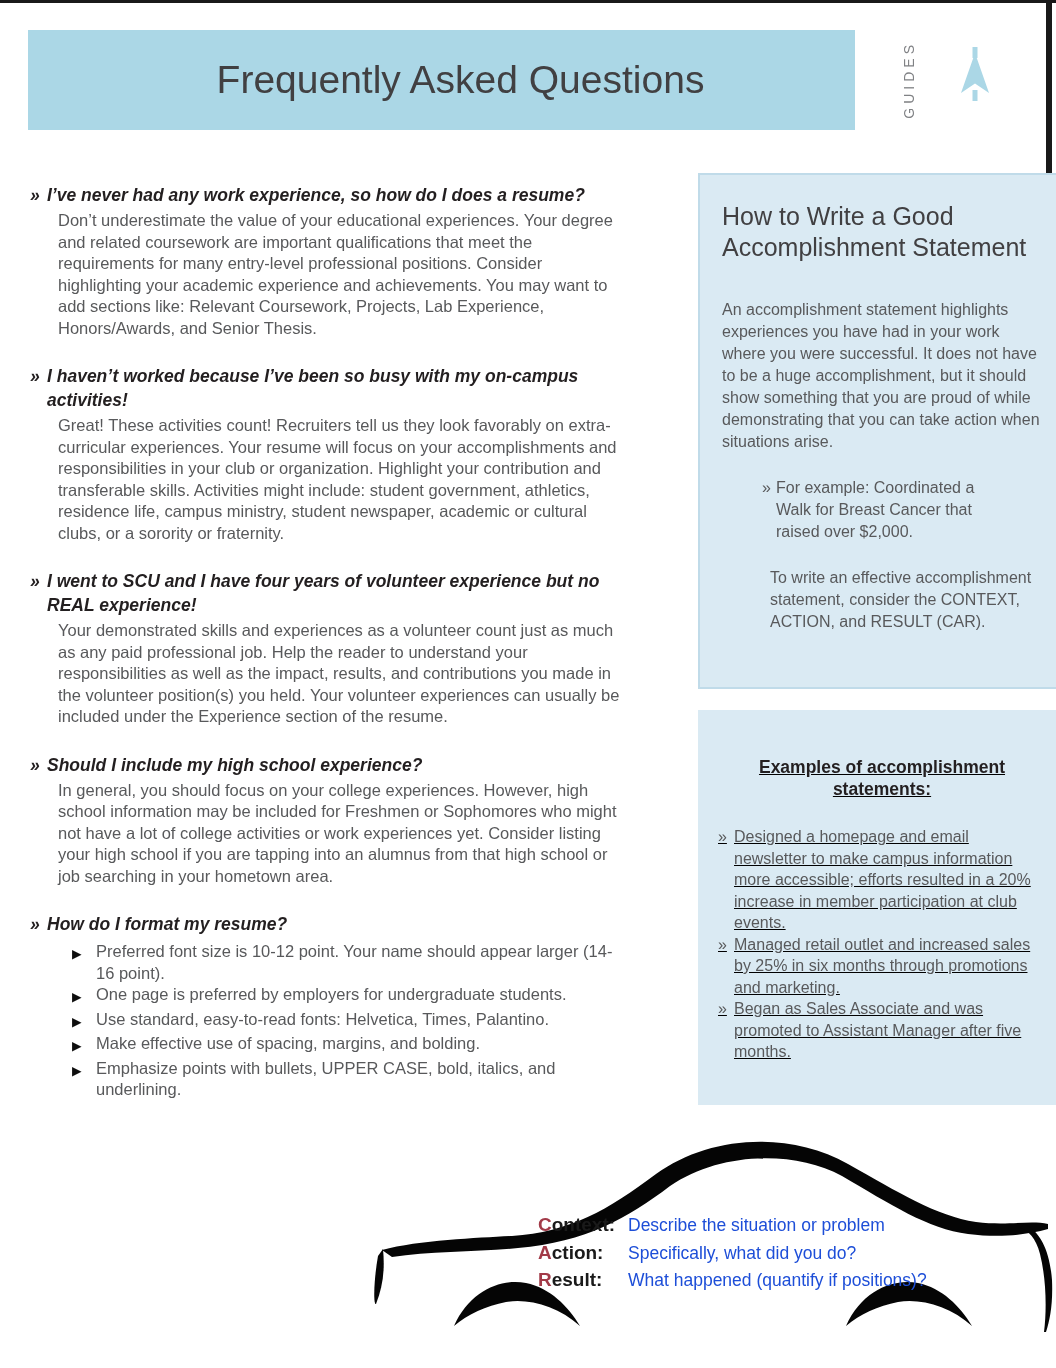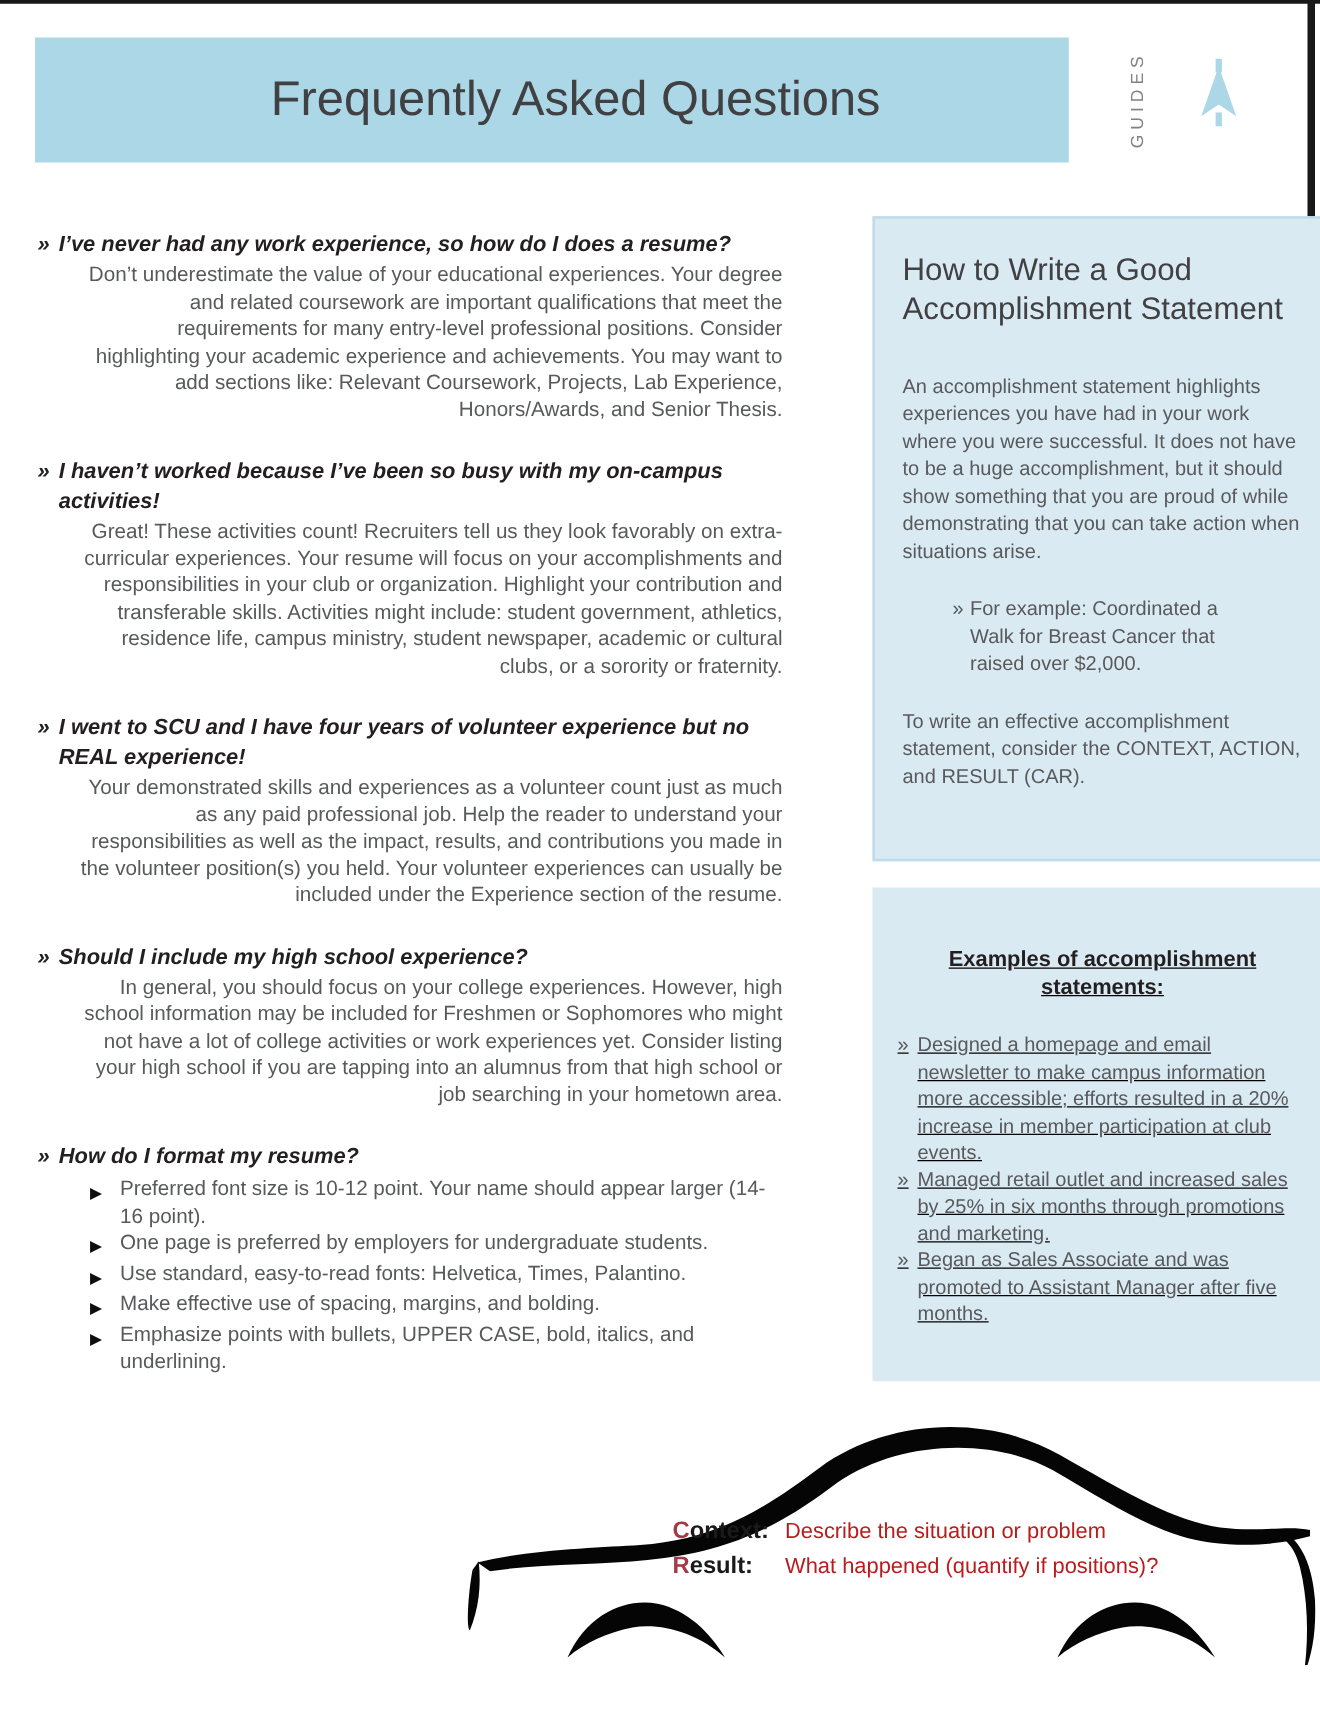--- a/index.html
+++ b/index.html
@@ -28,47 +28,47 @@
   .guides-text{writing-mode:vertical-rl;transform:rotate(180deg);font-size:14px;letter-spacing:4px;color:#808285;}
   .compass-zone{position:absolute;left:896px;top:0;width:102px;height:100px;}
   .compass-zone svg{position:absolute;left:0;top:0;}
   .prepare-label{position:absolute;left:0;bottom:5px;width:100%;text-align:center;color:#ffffff;font-weight:bold;font-size:14.5px;letter-spacing:1.5px;}
 
   
   .faq{position:absolute;left:30px;top:183px;width:625px;}
   .faq-item{margin-bottom:25px;}
   .q{display:flex;color:var(--dark-text);font-weight:bold;font-style:italic;font-size:17.5px;line-height:24px;max-width:615px;}
   .q-marker{flex:none;width:17px;}
-  .answer{margin-left:28px;margin-top:3px;max-width:568px;color:var(--body-text);font-size:16.5px;line-height:21.5px;text-align:right;}
+  .answer{margin-left:28px;margin-top:3px;max-width:568px;color:var(--body-text);font-size:16.5px;line-height:21.5px;}
   .fbullets{margin-left:42px;margin-top:5px;}
   .fbullet{display:flex;color:var(--body-text);font-size:16.5px;line-height:21.5px;}
   .fbullet .tri{flex:none;width:24px;color:#0e0e0e;font-size:12.5px;padding-top:3px;}
   .fbullet .btxt{max-width:534px;}
 
   
   .panel{position:absolute;left:698px;width:368px;background:var(--panel-blue);}
   .panel-how-to{top:173px;height:516px;border:2px solid var(--panel-border);padding:26px 22px;}
   .panel-title{font-size:25px;line-height:31px;color:var(--heading-text);font-weight:400;}
   .panel-intro{margin-top:36px;font-size:16px;line-height:22px;color:var(--body-text);}
   .panel-example{display:flex;margin-top:24px;margin-left:40px;max-width:228px;font-size:16px;line-height:22px;color:var(--body-text);}
   .panel-example .mk{flex:none;width:14px;}
-  .panel-outro{margin-top:24px;font-size:16px;line-height:22px;color:var(--body-text);}
+  .panel-outro{margin-top:24px;font-size:16px;line-height:22px;color:var(--body-text);margin-left:48px;}
   .panel-examples{top:710px;height:395px;padding:46px 20px;text-decoration:underline;}
   .examples-title{font-size:17.5px;line-height:22px;font-weight:bold;color:var(--dark-text);text-align:center;margin-bottom:26px;}
   .ex-item{display:flex;font-size:16px;line-height:21.5px;color:var(--body-text);}
   .ex-item .mk{flex:none;width:16px;}
 
   
   .car{position:absolute;left:356px;top:1128px;width:700px;height:240px;}
   .car svg{position:absolute;left:0;top:0;}
   .car-rows{position:absolute;left:182px;top:86px;}
   .car-row{display:flex;height:27.5px;align-items:baseline;}
   .car-label{flex:none;width:90px;font-size:19px;font-weight:600;color:#1a1a1a;}
   .car-letter{color:var(--car-letter-red);font-weight:bold;}
-  .car-desc{font-size:17.5px;color:#b91c1c;}
+  .car-desc{font-size:17.5px;color:#1d4ed8;}
 </style>
 </head>
 <body>
 
 <div class="page">
 
   <div class="edge-top"></div>
   <div class="edge-right"></div>
 
   <div class="banner">
@@ -207,19 +207,23 @@
         <path d="M 490,198 C 506,162 538,150 562,155 C 586,160 604,178 616,198
                  C 594,178 564,170 542,174 C 522,178 504,186 490,198 Z"></path>
       </g>
     </svg>
     <div class="car-rows">
       <div class="car-row">
         <span class="car-label"><span class="car-letter">C</span><span>ontext:</span></span>
         <span class="car-desc">Describe the situation or problem</span>
       </div>
       <div class="car-row">
+        <span class="car-label"><span class="car-letter">A</span><span>ction:</span></span>
+        <span class="car-desc">Specifically, what did you do?</span>
+      </div>
+      <div class="car-row">
         <span class="car-label"><span class="car-letter">R</span><span>esult:</span></span>
         <span class="car-desc">What happened (quantify if positions)?</span>
       </div>
     </div>
   </div>
 
 </div>
 
 </body></html>

